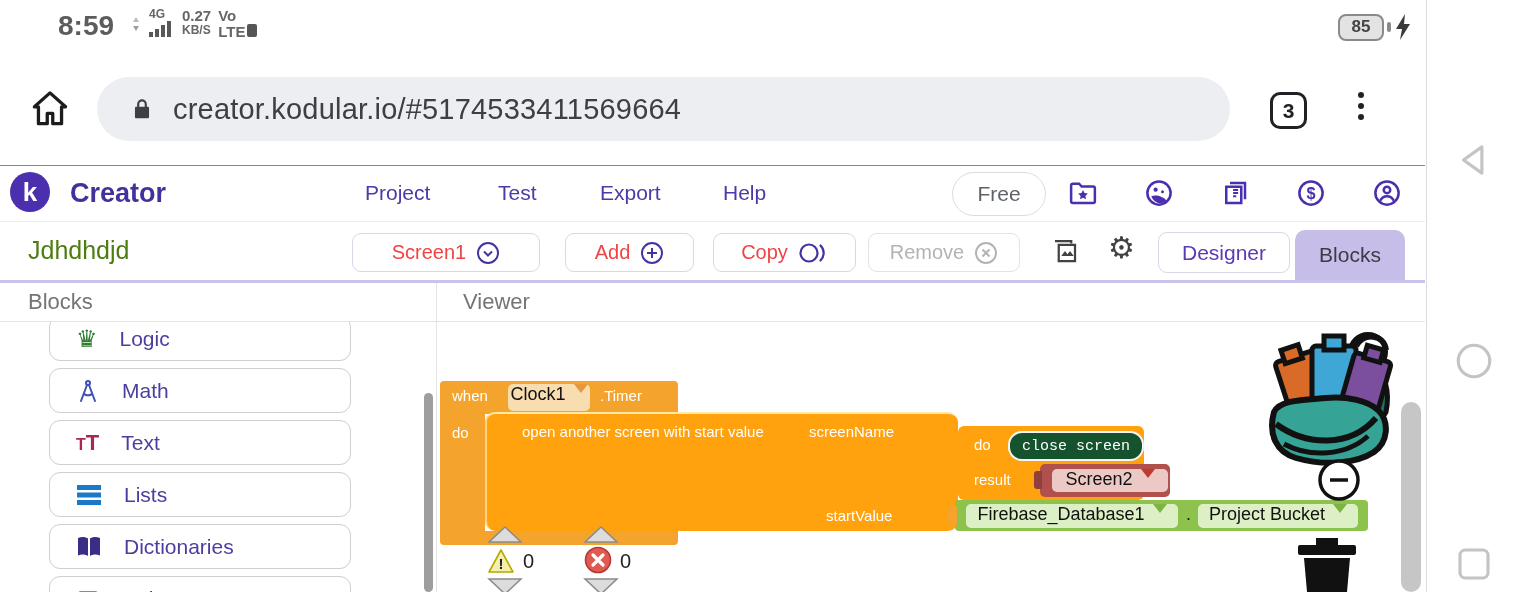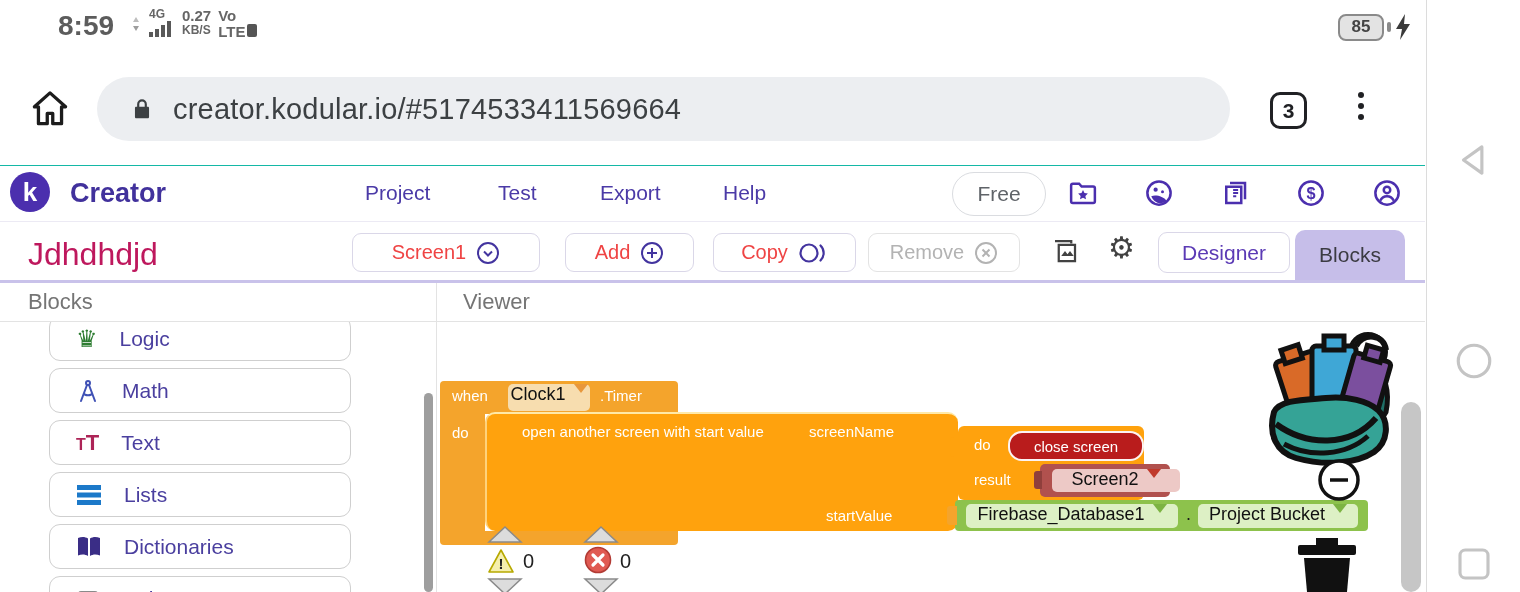--- a/index.html
+++ b/index.html
@@ -40,21 +40,21 @@
   .logo { left:10px; top:6px; width:40px; height:40px; border-radius:50%; background:#4b2fae; color:#fff;
           display:flex; align-items:center; justify-content:center; font-size:26px; font-weight:bold; }
   .brand { left:70px; top:12px; font-size:27px; font-weight:bold; color:#41319c; }
   .nav-item { top:15px; font-size:21px; color:#4b3aa7; cursor:default; }
   .free-pill { left:952px; top:6px; width:94px; height:44px; border:1px solid #dadce0; border-radius:22px;
                display:flex; align-items:center; justify-content:center; font-size:21px; color:#5f6368; background:#fff; }
   .hicon { top:12px; width:30px; height:30px; }
 
   
   #toolbar { left:0; top:222px; width:1425px; height:61px; background:#fff; border-bottom:3px solid #c9c2ea; }
-  .projname { left:28px; top:14px; font-size:32px; color:#be185d; }
+  .projname { left:28px; top:14px; font-size:25px; color:#4d7c0f; }
   .tbtn { top:11px; height:39px; background:#fff; border:1.5px solid #dad7e8; border-radius:9px;
           display:flex; align-items:center; justify-content:center; gap:10px;
           font-size:20px; color:#ef4444; }
   .tbtn.disabled { color:#b3b3b3; border-color:#e3e3e3; }
   .gicon { top:14px; color:#424242; }
   .designer-btn { left:1158px; top:10px; width:132px; height:41px; background:#fff; border:1.5px solid #dad7e8;
           border-radius:9px; display:flex; align-items:center; justify-content:center; font-size:21px; color:#5b3ab5; }
   .blocks-tab { left:1295px; top:8px; width:110px; height:50px; background:#c6bee9; border-radius:10px 10px 0 0;
           display:flex; align-items:center; justify-content:center; font-size:21px; color:#3b3b42; }
 
@@ -72,22 +72,22 @@
   #canvas { position:absolute; left:0; top:39px; width:988px; height:270px; overflow:hidden; background:#fff; }
 
   
   .blk { position:absolute; }
   .ev { background:#f4a42c; }
   .ctl { background:#ffa20d; }
   .wtxt { color:#fff; font-size:15px; }
   .drop-pill { display:flex; justify-content:center; gap:8px; border-radius:5px; font-size:18px; color:#111; }
   .arrow-dn { width:0; height:0; border-left:7px solid transparent; border-right:7px solid transparent; }
 
-  .close-pill { border:2.5px solid rgba(255,255,255,.95); border-radius:14px; background:#b91c1c;
-                display:flex; align-items:center; justify-content:center; }
+  .close-pill { border:2.5px solid rgba(255,255,255,.95); border-radius:14px; background:#14532d;
+                display:flex; align-items:center; justify-content:center;font-family:Liberation Mono, monospace; }
 
   .cnt { font-size:20px; color:#222; }
 
   
   #navstrip { left:1426px; top:0; width:94px; height:592px; background:#fff; border-left:1px solid #dcdcdc; }
   .navic { left:26px; }
 </style>
 </head>
 <body>
 
@@ -318,21 +318,21 @@
         <span class="abs wtxt" style="left:16px;top:10px">do</span>
         <span class="abs wtxt" style="left:16px;top:45px">result</span>
       </div>
       <div class="blk ctl" style="left:513px;top:115px;width:10px;height:20px;border-radius:4px 0 0 4px"></div>
       <div class="blk close-pill" style="left:571px;top:109px;width:136px;height:30px">
         <span class="wtxt">close screen</span>
       </div>
 
       <div class="blk" style="left:603px;top:142px;width:130px;height:33px;background:#b1514e;border-radius:5px">
         <div class="abs" style="left:-6px;top:7px;width:8px;height:18px;background:#8f3f3c;border-radius:3px 0 0 3px"></div>
-        <div class="abs drop-pill" style="left:12px;top:5px;width:128px;height:23px;background:#edc9c6">
+        <div class="abs drop-pill" style="left:12px;top:5px;width:116px;height:23px;background:#edc9c6">
           <span>Screen2</span>
           <span class="arrow-dn" style="border-top:9px solid #c0392b"></span>
         </div>
       </div>
 
       <div class="blk" style="left:518px;top:178px;width:413px;height:31px;background:#8dc24c;border-radius:4px">
         <div class="abs" style="left:-8px;top:6px;width:10px;height:19px;background:#f4a42c;border-radius:3px 0 0 3px"></div>
         <div class="abs drop-pill" style="left:11px;top:4px;width:212px;height:24px;background:#ddf0c5">
           <span>Firebase_Database1</span>
           <span class="arrow-dn" style="border-top:9px solid #7cb342"></span>

